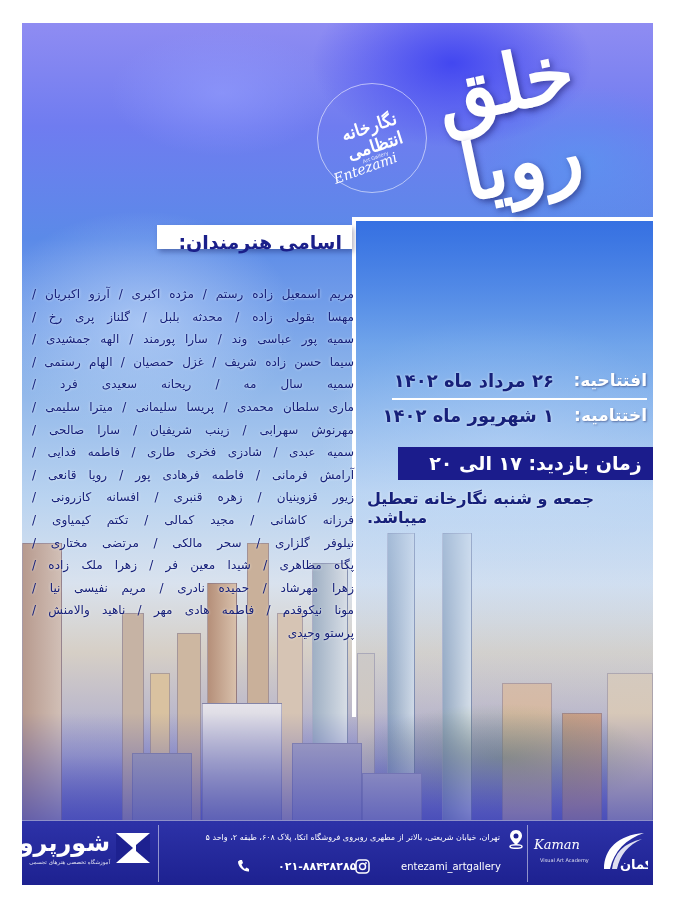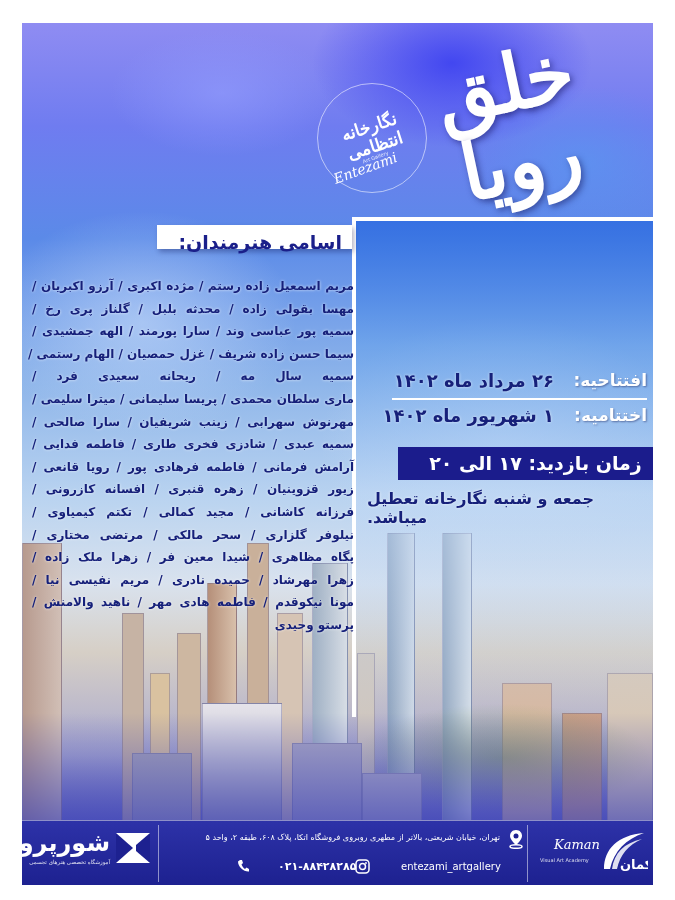--- a/index.html
+++ b/index.html
@@ -43,23 +43,23 @@
 
   
   .artists-header {
     position: absolute; left: 135px; top: 202px; width: 195px; height: 24px;
     background: #ffffff; box-shadow: 2px 3px 5px rgba(0,0,60,0.3);
     color: #1a1f8a; font-weight: bold; font-size: 19px; text-align: right;
     padding: 6px 10px 0 0; direction: rtl;
   }
 
   .artists-list {
-    position: absolute; left: 10px; top: 252px; width: 322px;
+    position: absolute; left: 10px; top: 260px; width: 322px;
     direction: rtl; text-align: right; color: #16207a;
-    font-weight: bold; font-size: 12px; line-height: 22.6px;
+    font-weight: normal; font-size: 12px; line-height: 22.6px;
     text-shadow: 0 0 3px rgba(255,255,255,0.8);
   }
   .artists-list div { white-space: nowrap; text-align: justify; text-align-last: justify; }
   .artists-list div.last { text-align-last: right; }
 
   
   .info-panel {
     position: absolute; left: 330px; top: 194px; width: 301px; height: 500px;
     border-top: 4px solid #ffffff; border-left: 4px solid #ffffff;
     background: linear-gradient(180deg, rgba(50,110,225,0.9) 0%, rgba(100,160,235,0.6) 25%, rgba(190,215,245,0.55) 55%, rgba(220,228,240,0.0) 100%);
@@ -99,21 +99,21 @@
   .brand-left { position: absolute; left: 8px; top: 6px; width: 120px; height: 50px; color: #fff; direction: rtl; }
   .brand-left .name { position: absolute; right: 40px; top: 2px; font-size: 24px; font-weight: bold; text-align: center; }
   .brand-left .sub { position: absolute; right: 40px; top: 32px; font-size: 5.5px; opacity: 0.85; white-space: nowrap; }
   .brand-left .mark { position: absolute; right: 0; top: 6px; width: 34px; height: 30px; }
   .address { position: absolute; left: 138px; top: 12px; width: 340px; color: #fff; font-size: 8px; direction: rtl; text-align: right; white-space: nowrap; padding-left: 42px; }
   .pin-icon { position: absolute; left: 486px; top: 8px; width: 16px; height: 20px; }
   .contact-row { position: absolute; top: 36px; height: 18px; display: flex; align-items: center; color: #fff; gap: 25px; }
   .phone { left: 215px; font-size: 11px; font-weight: bold; letter-spacing: 0.3px; }
   .insta { left: 333px; font-size: 10px; }
   .brand-right { position: absolute; left: 510px; top: 6px; width: 118px; height: 52px; color: #fff; }
-  .brand-right .name { position: absolute; left: 2px; top: 10px; font-family: "DejaVu Serif", serif; font-style: italic; font-size: 13px; margin-left: 20px; }
+  .brand-right .name { position: absolute; left: 2px; top: 10px; font-family: "DejaVu Serif", serif; font-style: italic; font-size: 13px; }
   .brand-right .sub { position: absolute; left: 8px; top: 30px; font-size: 5px; opacity: 0.85; }
   .brand-right .mark { position: absolute; left: 66px; top: 2px; width: 50px; height: 46px; }
 </style>
 </head>
 <body>
 
 <div class="poster">
 
   <div class="city">
     <div class="bldg" style="left:0;width:40px;height:290px;background:linear-gradient(90deg,#b79a8e,#d1bfb6);"></div>

